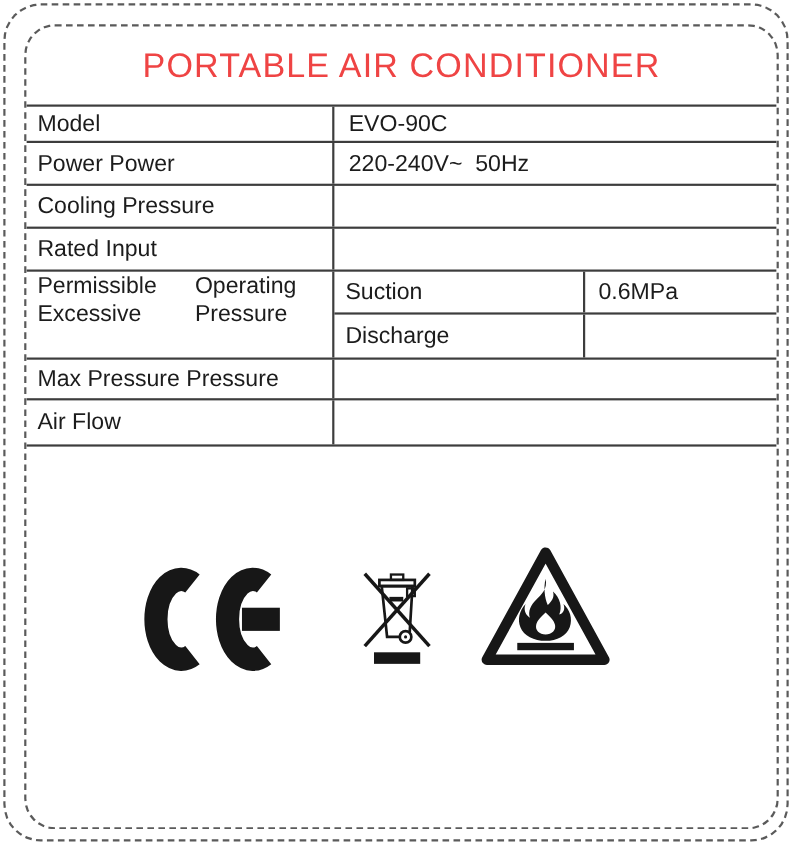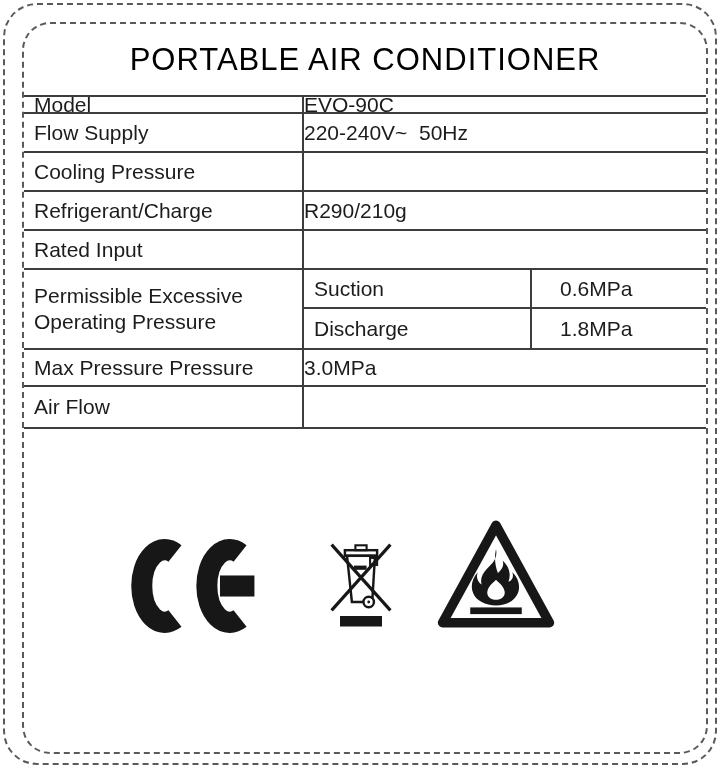--- a/index.html
+++ b/index.html
@@ -12,41 +12,41 @@
     position:absolute;left:3px;top:3px;width:714px;height:762px;
     border:2px dashed #5a5a5a;border-radius:34px;box-sizing:border-box;
   }
   .inner-border{
     position:absolute;left:17px;top:17px;width:686px;height:732px;
     border:2px dashed #5a5a5a;border-radius:28px;box-sizing:border-box;
     overflow:hidden;background:#ffffff;
   }
   .title-row{
     height:71px;display:flex;align-items:center;justify-content:center;
-    font-size:31px;letter-spacing:1px;color:#000000;
+    font-size:31px;letter-spacing:1px;color:#ef4444;
   }
   .spec-table{border-top:2px solid #3d3d3d;font-size:21px;}
   .row{display:flex;border-bottom:2px solid #3d3d3d;box-sizing:border-box;}
-  .h31{height:17px}.h39{height:39px}.h80{height:80px}.h37{height:37px}.h38{height:42px}
+  .h31{height:33px}.h39{height:39px}.h80{height:80px}.h37{height:37px}.h38{height:42px}
   .cell-label{
     width:280px;flex:0 0 280px;border-right:2px solid #3d3d3d;box-sizing:border-box;
     display:flex;align-items:center;padding-left:10px;
   }
-  .cell-label.two-line{flex-direction:column;align-items:flex-start;justify-content:center;line-height:1.22;}
+  .cell-label.two-line{flex-direction:row;align-items:flex-start;justify-content:center;line-height:1.22;}
   .cell-value{
-    flex:1;display:flex;align-items:center;white-space:pre-wrap;
+    flex:1;display:flex;align-items:center;padding-left:13px;white-space:pre-wrap;
   }
   .sub-col{flex:1;display:flex;flex-direction:column;}
   .sub-row{display:flex;height:40px;box-sizing:border-box;}
   .sub-row.first{border-bottom:2px solid #3d3d3d;}
   .sub-label{
     width:228px;flex:0 0 228px;border-right:2px solid #3d3d3d;box-sizing:border-box;
     display:flex;align-items:center;padding-left:10px;
   }
-  .sub-value{flex:1;display:flex;align-items:center;padding-left:28px;}
+  .sub-value{flex:1;display:flex;align-items:center;padding-left:12px;}
   .icons-row{
     margin-top:84px;padding-left:106px;display:flex;align-items:center;height:124px;
   }
   .icon-ce{transform:translateY(11px);}
   .icon-weee{margin-left:62px;transform:translateY(6px);}
   .icon-flame{margin-left:38px;}
 </style>
 </head>
 <body>
 
@@ -56,57 +56,51 @@
     <div class="title-row">PORTABLE AIR CONDITIONER</div>
 
     <div class="spec-table">
 
       <div class="row h31">
         <div class="cell-label">Model</div>
         <div class="cell-value">EVO-90C</div>
       </div>
 
       <div class="row h39">
-        <div class="cell-label">Flow Supply</div>
+        <div class="cell-label">Power Power</div>
         <div class="cell-value">220-240V~  50Hz</div>
       </div>
 
       <div class="row h39">
         <div class="cell-label">Cooling Pressure</div>
       </div>
 
-      <div class="row h39">
-        <div class="cell-label">Refrigerant/Charge</div>
-        <div class="cell-value">R290/210g</div>
-      </div>
 
       <div class="row h39">
         <div class="cell-label">Rated Input</div>
       </div>
 
       <div class="row h80">
         <div class="cell-label two-line">
           <span>Permissible Excessive</span>
           <span>Operating Pressure</span>
         </div>
         <div class="sub-col">
           <div class="sub-row first">
             <div class="sub-label">Suction</div>
             <div class="sub-value">0.6MPa</div>
           </div>
           <div class="sub-row">
             <div class="sub-label">Discharge</div>
-            <div class="sub-value">1.8MPa</div>
           </div>
         </div>
       </div>
 
       <div class="row h37">
         <div class="cell-label">Max Pressure Pressure</div>
-        <div class="cell-value">3.0MPa</div>
       </div>
 
       <div class="row h38">
         <div class="cell-label">Air Flow</div>
       </div>
 
     </div>
 
     <div class="icons-row">
 

